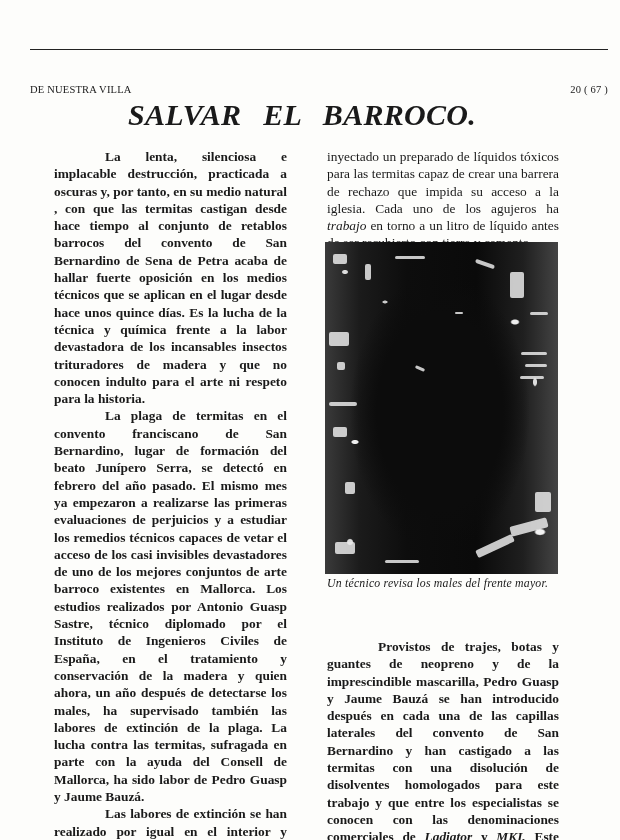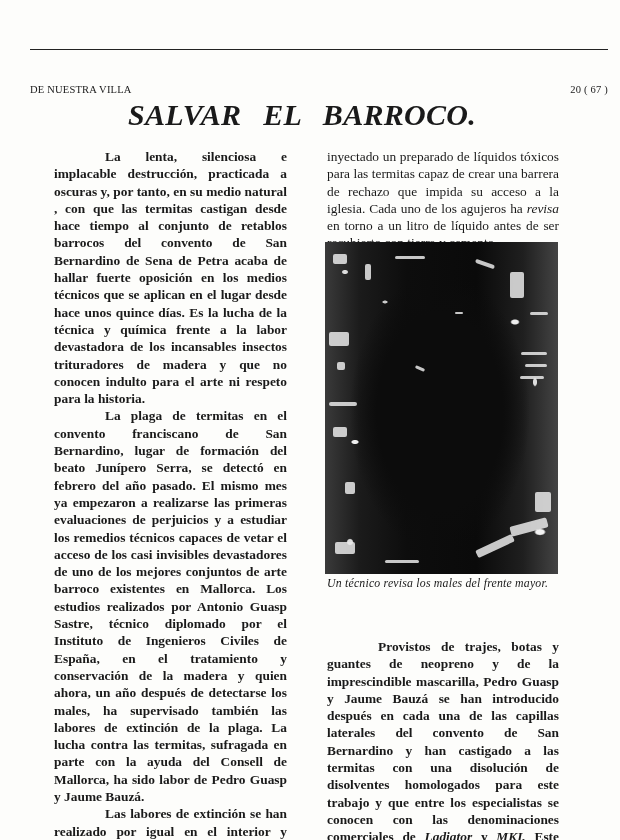--- a/index.html
+++ b/index.html
@@ -57,21 +57,21 @@
 
 <h1 class="title" style="margin:0;">SALVAR EL BARROCO.</h1>
 
 <div class="col col-left">
   <p class="ind">La lenta, silenciosa e implacable destrucción, practicada a oscuras y, por tanto, en su medio natural , con que las termitas castigan desde hace tiempo al conjunto de retablos barrocos del convento de San Bernardino de Sena de Petra acaba de hallar fuerte oposición en los medios técnicos que se aplican en el lugar desde hace unos quince días. Es la lucha de la técnica y química frente a la labor devastadora de los incansables insectos trituradores de madera y que no conocen indulto para el arte ni respeto para la historia.</p>
   <p class="ind">La plaga de termitas en el convento franciscano de San Bernardino, lugar de formación del beato Junípero Serra, se detectó en febrero del año pasado. El mismo mes ya empezaron a realizarse las primeras evaluaciones de perjuicios y a estudiar los remedios técnicos capaces de vetar el acceso de los casi invisibles devastadores de uno de los mejores conjuntos de arte barroco existentes en Mallorca. Los estudios realizados por Antonio Guasp Sastre, técnico diplomado por el Instituto de Ingenieros Civiles de España, en el tratamiento y conservación de la madera y quien ahora, un año después de detectarse los males, ha supervisado también las labores de extinción de la plaga. La lucha contra las termitas, sufragada en parte con la ayuda del Consell de Mallorca, ha sido labor de Pedro Guasp y Jaume Bauzá.</p>
   <p class="ind">Las labores de extinción se han realizado por igual en el interior y exterior del templo. El perímetro de la iglesia, al borde mismo de las paredes, ha sido taladrado con una sucesión de pequeños agujeros en los que con posteridad, mediante un sistema de válvulas, se ha</p>
 </div>
 
 <div class="col col-right-top">
-  <p><span>inyectado un preparado de líquidos tóxicos para las termitas capaz de crear una barrera de rechazo que impida su acceso a la iglesia. Cada uno de los agujeros ha </span><em>revisa</em><span> en torno a un litro de líquido antes de ser recubierto con tierra y cemento.</span></p>
+  <p><span>inyectado un preparado de líquidos tóxicos para las termitas capaz de crear una barrera de rechazo que impida su acceso a la iglesia. Cada uno de los agujeros ha </span><em>trabajo</em><span> en torno a un litro de líquido antes de ser recubierto con tierra y cemento.</span></p>
 </div>
 
 <div class="photo">
   <div class="spk" style="left:8px;top:12px;width:14px;height:10px;"></div>
   <div class="spk" style="left:40px;top:22px;width:6px;height:16px;"></div>
   <div class="spk" style="left:70px;top:14px;width:30px;height:3px;"></div>
   <div class="spk" style="left:150px;top:20px;width:20px;height:4px;transform:rotate(20deg);"></div>
   <div class="spk" style="left:185px;top:30px;width:14px;height:26px;"></div>
   <div class="spk" style="left:205px;top:70px;width:18px;height:3px;"></div>
   <div class="spk" style="left:4px;top:90px;width:20px;height:14px;"></div>

